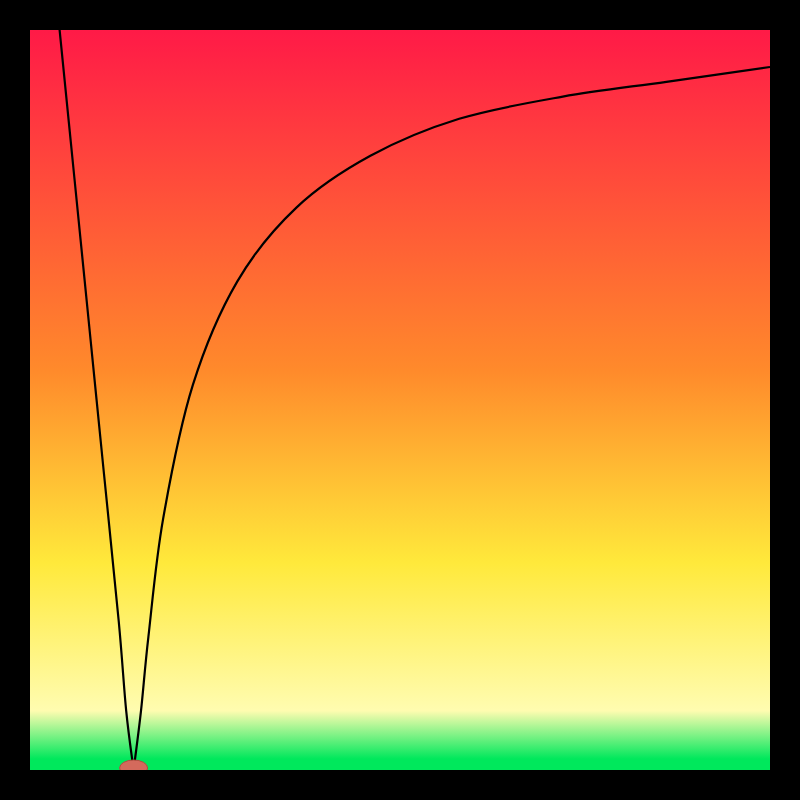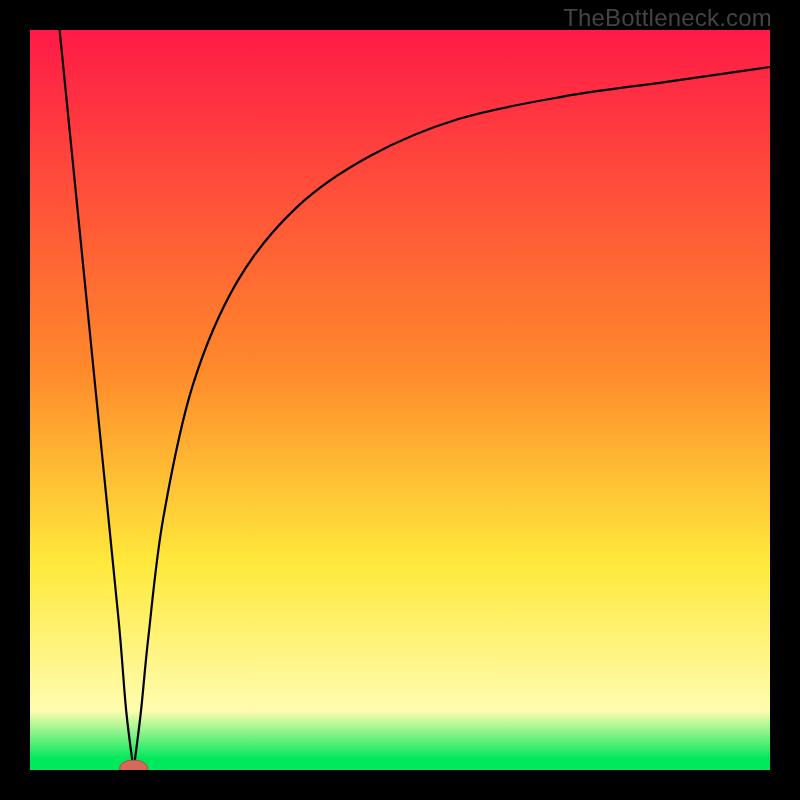--- a/index.html
+++ b/index.html
@@ -34,21 +34,20 @@
     font-size: 24px;
     font-weight: 400;
     letter-spacing: 0.2px;
     user-select: none;
   }
 </style>
 </head>
 <body>
 
 <div class="frame">
-  <div class="watermark">TheBottleneck.com</div>
   <svg class="plot" viewBox="0 0 740 740">
     <defs>
       <linearGradient id="bg" x1="0" y1="0" x2="0" y2="1">
 
       <stop offset="0%" stop-color="#ff1a47"></stop>
           <stop offset="46%" stop-color="#ff8a2b"></stop>
           <stop offset="72%" stop-color="#ffe93b"></stop>
           <stop offset="92%" stop-color="#fffcb0"></stop>
           <stop offset="98.5%" stop-color="#00e85c"></stop>
         </linearGradient>

